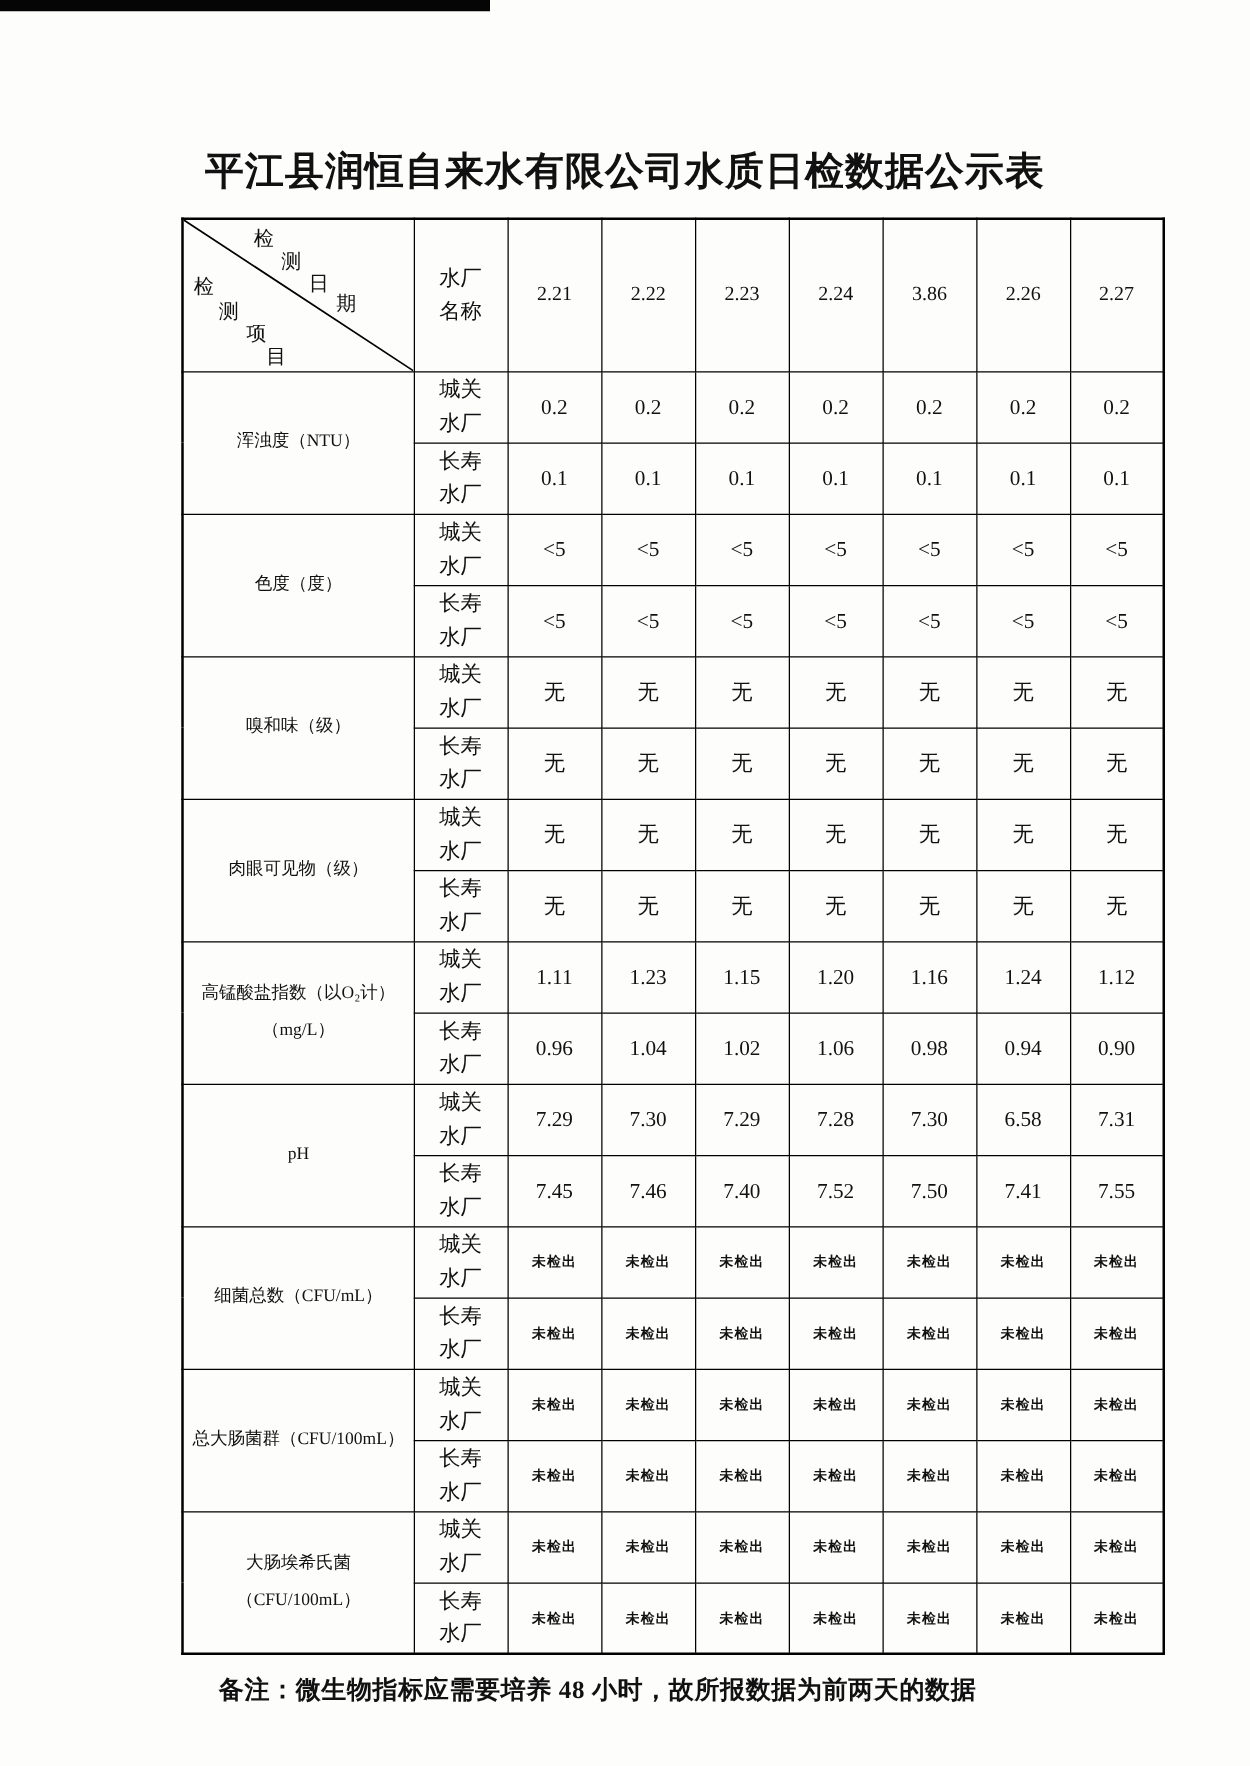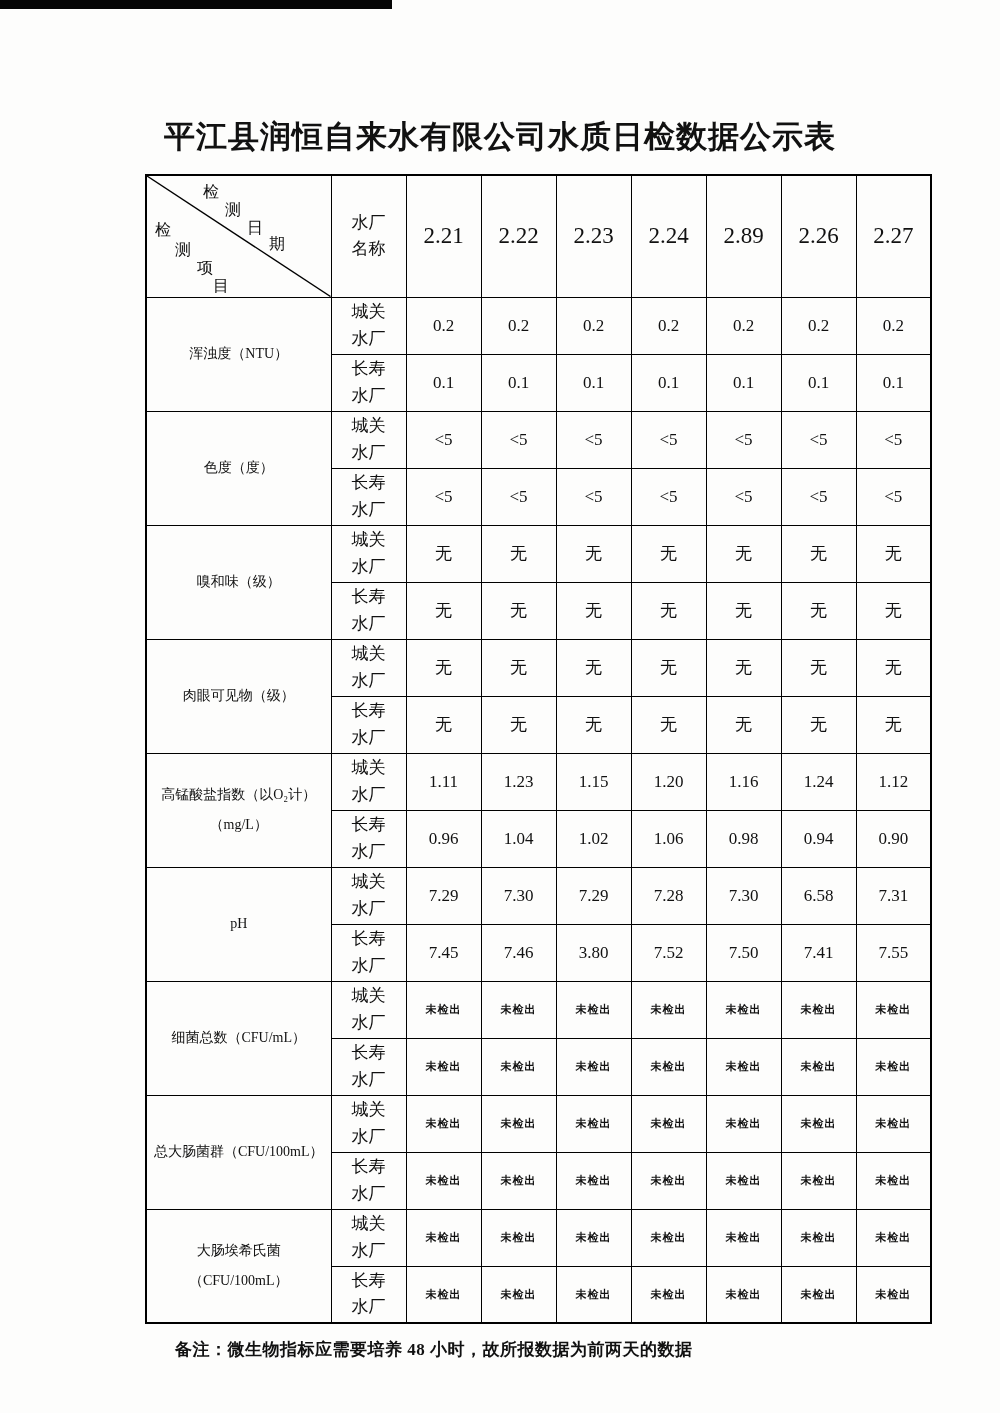--- a/index.html
+++ b/index.html
@@ -40,27 +40,27 @@
   .corner-cell .diag span{position:absolute;font-size:16px;line-height:1;}
   .diag-top span:nth-child(1){left:56px;top:8px;}
   .diag-top span:nth-child(2){left:78px;top:26px;}
   .diag-top span:nth-child(3){left:100px;top:44px;}
   .diag-top span:nth-child(4){left:122px;top:60px;}
   .diag-bottom span:nth-child(1){left:8px;top:46px;}
   .diag-bottom span:nth-child(2){left:28px;top:66px;}
   .diag-bottom span:nth-child(3){left:50px;top:84px;}
   .diag-bottom span:nth-child(4){left:66px;top:102px;}
   .wrap2{display:inline-block;width:2.15em;line-height:1.55;font-size:17px;}
-  .date-cell{font-size:23px;}
+  .date-cell{font-size:16px;}
   .param-cell{font-size:14px;line-height:2.15;padding:0 8px;}
   .value-cell{font-size:17px;}
   .value-cell.cjk-small{font-size:11px;font-weight:bold;letter-spacing:1px;}
   .note{
     margin:14px 0 0 175px;
-    font-size:17px;
+    font-size:20px;
     font-weight:bold;
     letter-spacing:0.5px;
   }
 </style>
 </head>
 <body>
 
 <div class="page">
   <div class="scan-bar"></div>
 
@@ -88,21 +88,21 @@
           <span class="diag diag-bottom"><span>检</span><span>测</span><span>项</span><span>目</span></span>
         </th>
         <th class="plant-header">
           <span class="wrap2">水厂名称</span>
         </th>
 
       <th class="date-cell">2.21</th>
           <th class="date-cell">2.22</th>
           <th class="date-cell">2.23</th>
           <th class="date-cell">2.24</th>
-          <th class="date-cell">2.89</th>
+          <th class="date-cell">3.86</th>
           <th class="date-cell">2.26</th>
           <th class="date-cell">2.27</th>
         </tr>
     </thead>
     <tbody>
         <tr>
           <td class="param-cell" rowspan="2">浑浊度（NTU）</td>
           <td class="plant-cell"><span class="wrap2">城关水厂</span></td>
           <td class="value-cell">0.2</td>
           <td class="value-cell">0.2</td>
@@ -214,21 +214,21 @@
           <td class="value-cell">7.29</td>
           <td class="value-cell">7.28</td>
           <td class="value-cell">7.30</td>
           <td class="value-cell">6.58</td>
           <td class="value-cell">7.31</td>
         </tr>
         <tr>
           <td class="plant-cell"><span class="wrap2">长寿水厂</span></td>
           <td class="value-cell">7.45</td>
           <td class="value-cell">7.46</td>
-          <td class="value-cell">3.80</td>
+          <td class="value-cell">7.40</td>
           <td class="value-cell">7.52</td>
           <td class="value-cell">7.50</td>
           <td class="value-cell">7.41</td>
           <td class="value-cell">7.55</td>
         </tr>
         <tr>
           <td class="param-cell" rowspan="2">细菌总数（CFU/mL）</td>
           <td class="plant-cell"><span class="wrap2">城关水厂</span></td>
           <td class="value-cell cjk-small">未检出</td>
           <td class="value-cell cjk-small">未检出</td>

